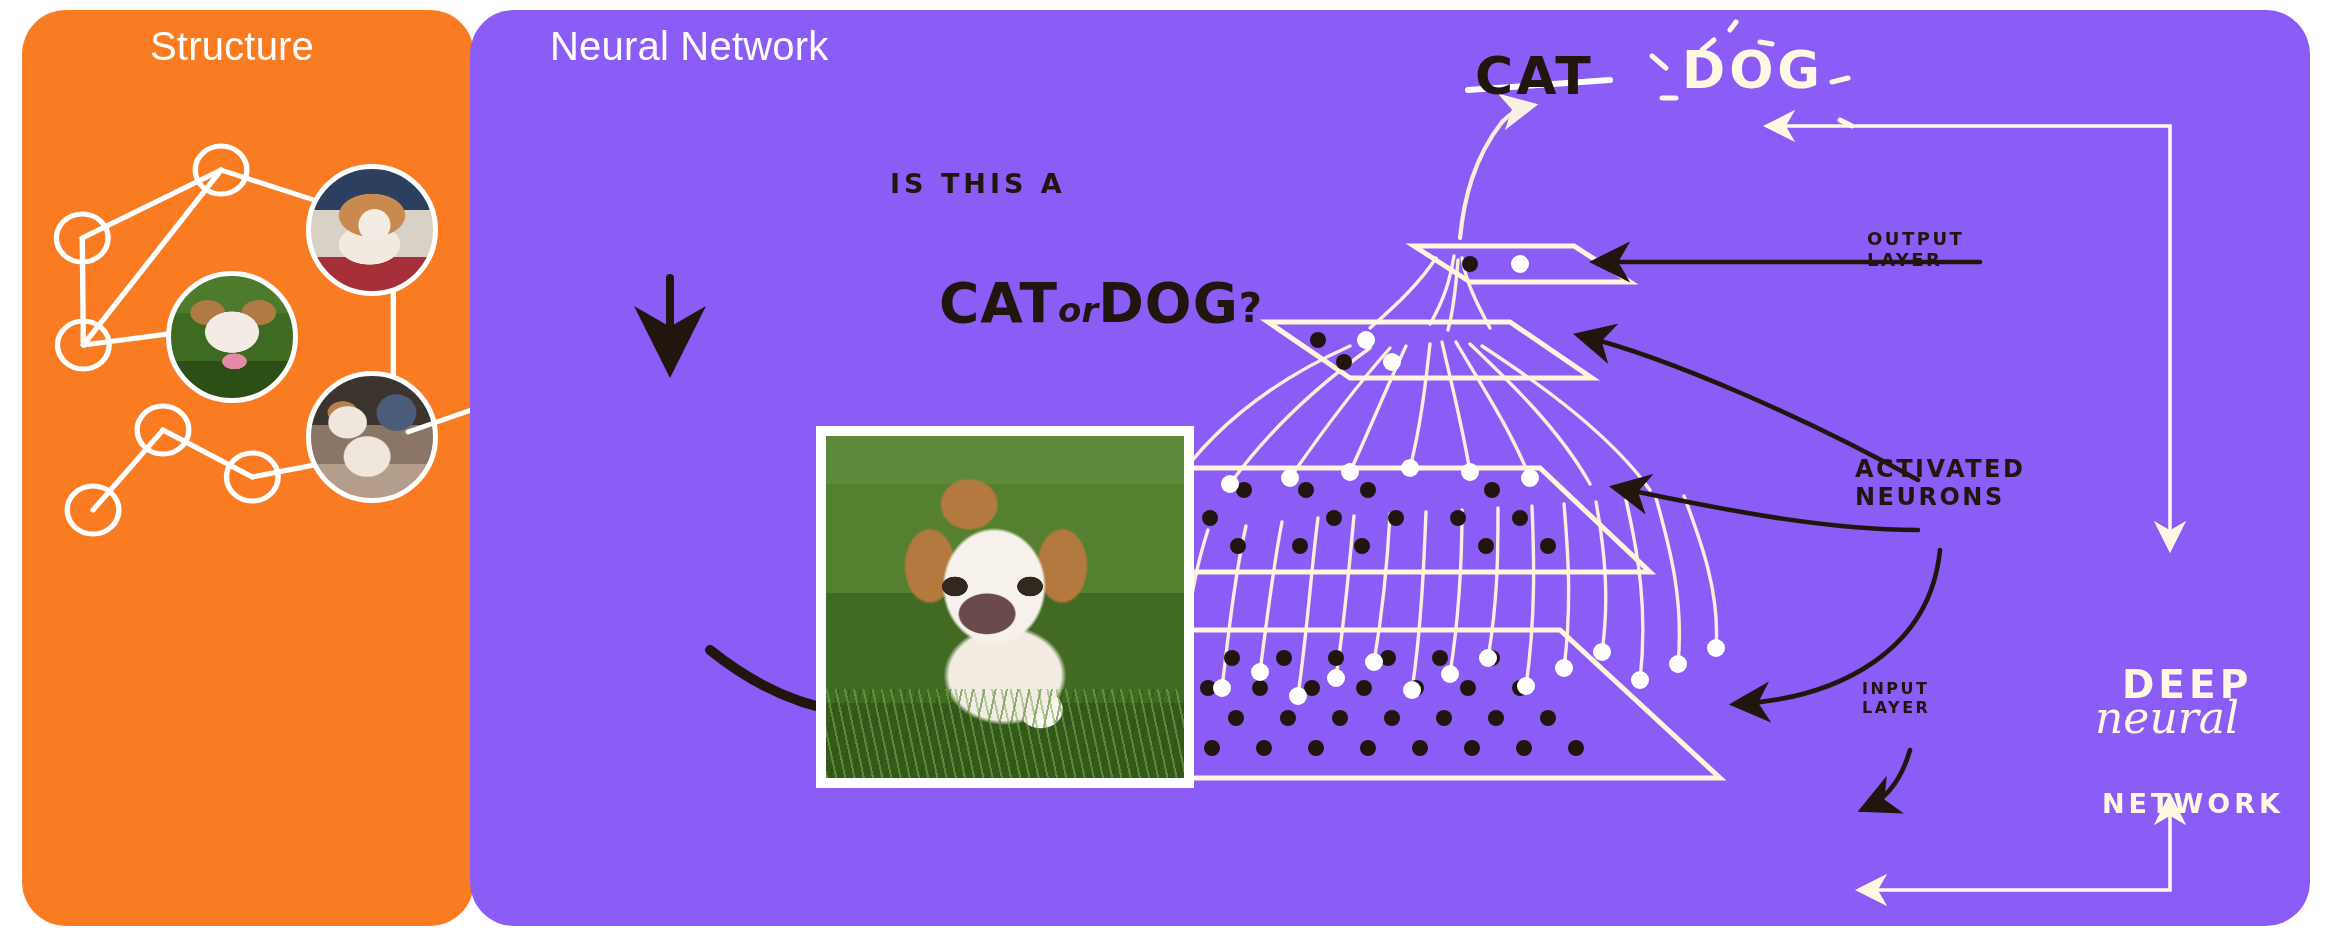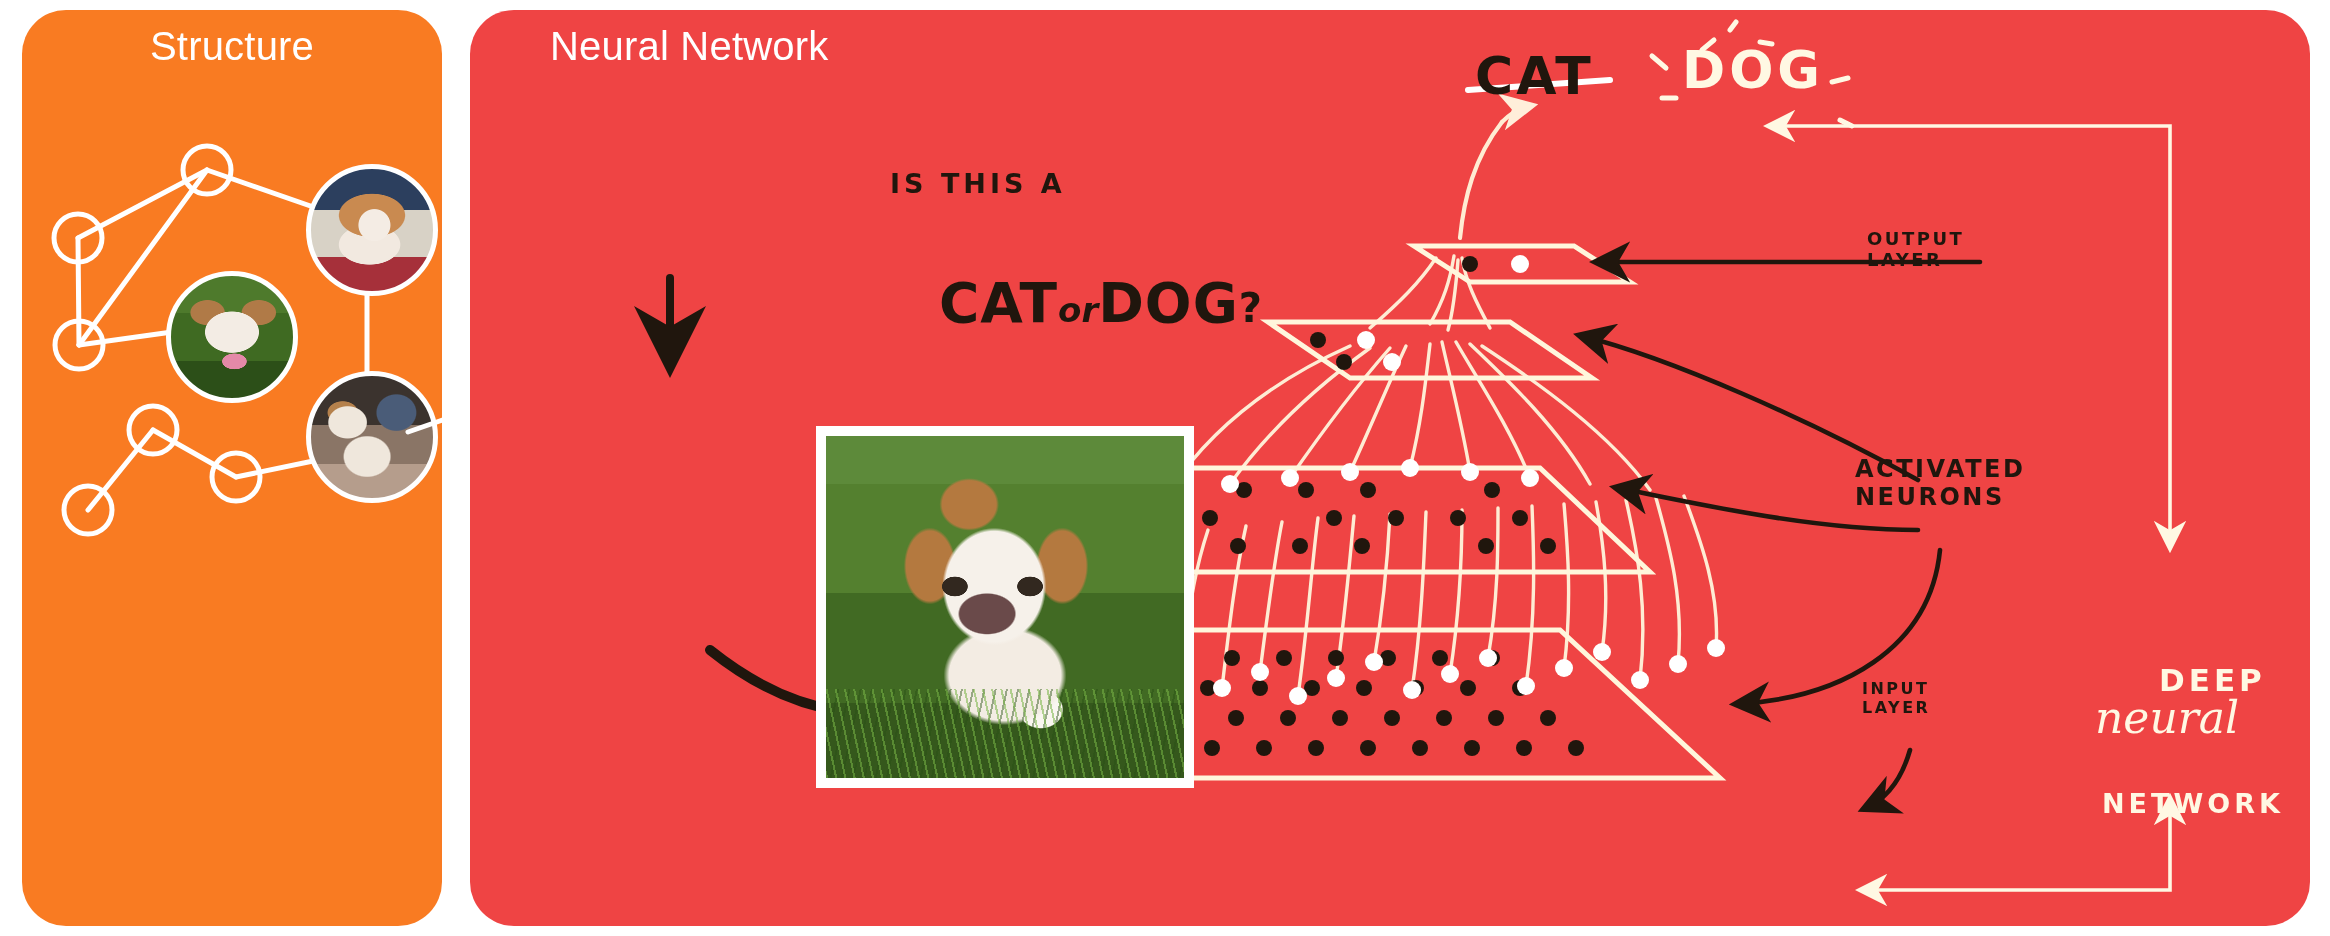--- a/index.html
+++ b/index.html
@@ -1,22 +1,22 @@
 <!DOCTYPE html>
 <html><head>
 <meta charset="utf-8">
 <style>
   html,body{margin:0;padding:0;background:#ffffff;}
   body{width:2330px;height:936px;font-family:"Liberation Sans",sans-serif;overflow:hidden;}
   .stage{position:relative;width:2330px;height:936px;background:#ffffff;}
 
   
   .panel{position:absolute;border-radius:44px;overflow:hidden;}
-  #structure-panel{left:22px;top:10px;width:420px;height:916px;background:#F97B22;}
-  #nn-panel{left:470px;top:10px;width:1840px;height:916px;background:#ef4444;}
+  #structure-panel{left:22px;top:10px;width:420px;height:916px;background:#F97B22;padding-left:32px;}
+  #nn-panel{left:470px;top:10px;width:1840px;height:916px;background:#8b5cf6;}
 
   .panel-title{position:absolute;color:#ffffff;font-weight:400;letter-spacing:.2px;
                font-size:40px;line-height:1;white-space:nowrap;}
   #structure-title{left:0;top:16px;width:420px;text-align:center;}
   #nn-title{left:80px;top:16px;text-align:left;}
 
   
   .svgfull{position:absolute;left:0;top:0;width:100%;height:100%;overflow:visible;}
 
   
@@ -75,21 +75,21 @@
   #cat-or-dog .lc{font-size:34px;font-style:italic;letter-spacing:0;margin-top:16px;}
   #cat-or-dog .qm{font-size:40px;}
 
   #cat-verdict{left:1475px;top:45px;font-size:52px;letter-spacing:3px;}
   #dog-verdict{left:1682px;top:38px;font-size:52px;letter-spacing:4px;}
 
   #output-layer-label{left:1867px;top:228px;font-size:18px;}
   #activated-label{left:1855px;top:455px;font-size:24px;}
   #input-layer-label{left:1862px;top:680px;font-size:16px;}
 
-  #deep-word{left:2122px;top:662px;font-size:31px;letter-spacing:4px;margin-left:37px;}
+  #deep-word{left:2122px;top:662px;font-size:39px;letter-spacing:4px;}
   #neural-word{left:2095px;top:695px;font-size:44px;letter-spacing:0;
                font-family:"DejaVu Serif",serif;font-style:italic;font-weight:400;}
   #network-word{left:2102px;top:755px;font-size:27px;letter-spacing:4px;margin-top:34px;}
 </style>
 </head>
 <body>
 
 <div class="stage">
 
   <div class="panel" id="structure-panel">

